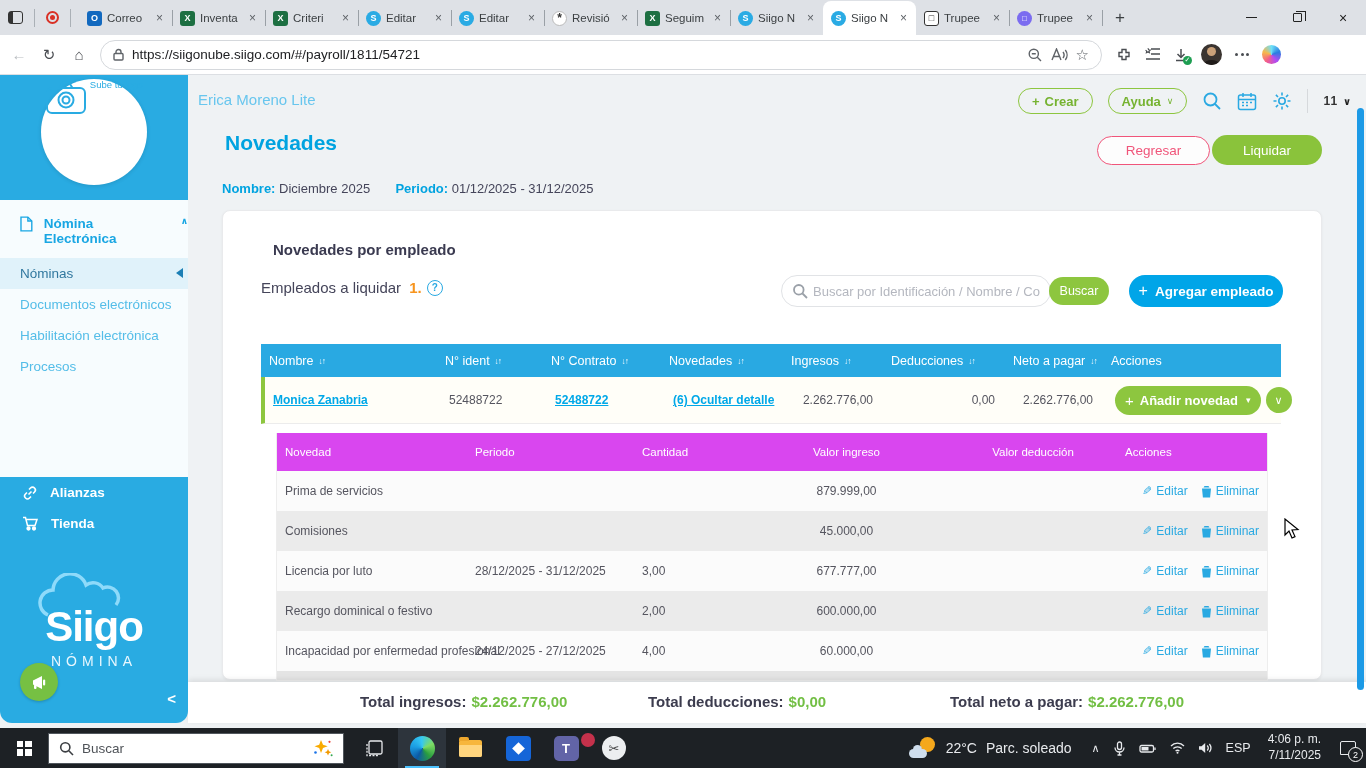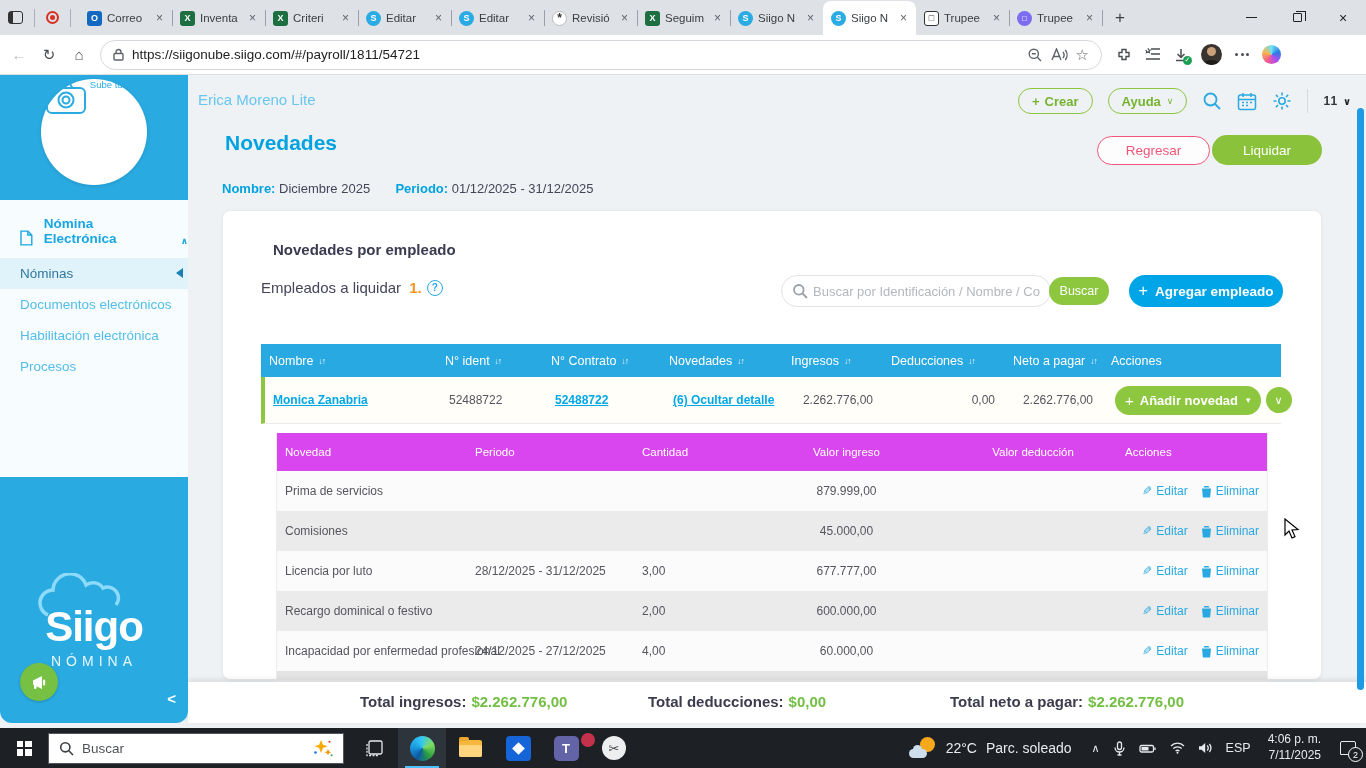--- a/index.html
+++ b/index.html
@@ -51,21 +51,21 @@
   .copilot{width:19px;height:19px;border-radius:50%;background:conic-gradient(#6ee0f7,#2a7de1,#b24bf3,#f35e8a,#f7b84b,#6ee0f7)}
 
   
   .app{position:absolute;top:75px;left:0;width:1366px;height:653px;background:#eff2f4;overflow:hidden}
 
   
   .sidebar{position:absolute;left:0;top:0;width:188px;height:648px;background:#29abe2;border-radius:0 0 12px 12px;z-index:6}
   .sb-logo{position:absolute;top:4px;left:41px;width:106px;height:106px;border-radius:50%;background:#fff;display:flex;flex-direction:row;align-items:flex-start;justify-content:center;gap:3px;box-shadow:0 1px 4px rgba(0,0,0,.12)}
   .sb-logo-txt{font-size:9.5px;color:#29abe2}
   .sb-light{position:absolute;top:125px;left:0;width:100%;height:277px;background:#f7fcfe;padding-top:10px}
-  .sb-sec{display:flex;align-items:flex-end;gap:11px;padding:6px 0 12px 20px;color:#19a6e3;font-weight:700;font-size:13.5px}
+  .sb-sec{display:flex;align-items:flex-start;gap:11px;padding:6px 0 12px 20px;color:#19a6e3;font-weight:700;font-size:13.5px}
   .sb-sec .chev{font-size:9px;margin-left:2px}
   .sb-item{height:31px;display:flex;align-items:center;padding-left:20px;font-size:13.5px;color:#54bde8;position:relative}
   .sb-item.active{background:#e0f2fa;color:#31789f}
   .sb-item.active::after{content:"";position:absolute;right:5px;top:10px;border:5px solid transparent;border-right:7px solid #1b7fb5;border-left:0}
   .sb-bottom{position:absolute;top:402px;left:0;right:0}
   .sb-bitem{height:31px;display:flex;align-items:center;gap:12px;padding-left:22px;color:#fff;font-weight:700;font-size:13.5px}
   .sb-brand{position:absolute;top:498px;left:0;right:0;text-align:center;color:#fff}
   .brand-name{font-size:42px;font-weight:700;letter-spacing:-1px;margin-top:-18px}
   .brand-sub{font-size:14px;letter-spacing:5px;color:#e8f7fe;margin-top:2px}
   .sb-mega{position:absolute;bottom:22px;left:20px;width:38px;height:38px;border-radius:50%;background:#76c043;display:flex;align-items:center;justify-content:center;box-shadow:0 1px 3px rgba(0,0,0,.2)}
@@ -336,20 +336,38 @@
       <div class="sb-item">
           <span>Documentos electrónicos</span>
         </div>
       <div class="sb-item">
           <span>Habilitación electrónica</span>
         </div>
       <div class="sb-item">
           <span>Procesos</span>
         </div>
     </div>
+    <div class="sb-bottom">
+      <div class="sb-bitem">
+        <svg width="16" height="16" viewBox="0 0 16 16" fill="none" stroke="#fff" stroke-width="1.6">
+            <path d="M6.5 9.5l3-3"></path>
+            <path d="M7 4.5l1.5-1.5a2.8 2.8 0 0 1 4 4L11 8.5"></path>
+            <path d="M9 11.5l-1.5 1.5a2.8 2.8 0 0 1-4-4L5 7.5"></path>
+          </svg>
+        <span>Alianzas</span>
+      </div>
+      <div class="sb-bitem">
+        <svg width="17" height="15" viewBox="0 0 17 15" fill="none" stroke="#fff" stroke-width="1.5">
+            <path d="M1 1.5h2.5l2 8h7.5l2-6H4"></path>
+            <circle cx="6.5" cy="12.5" r="1.4" fill="#fff"></circle>
+            <circle cx="12" cy="12.5" r="1.4" fill="#fff"></circle>
+          </svg>
+        <span>Tienda</span>
+      </div>
+    </div>
     <div class="sb-brand">
       <svg width="128" height="44" viewBox="0 0 128 44" fill="none" stroke="#8edafa" stroke-width="3.5">
           <path d="M18 42a13 13 0 0 1 5-25 17 17 0 0 1 33-5 12 12 0 0 1 17 3 11 11 0 0 1 13 17"></path>
         </svg>
       <div class="brand-name">Siigo</div>
       <div class="brand-sub">NÓMINA</div>
     </div>
     <div class="sb-mega">
       <svg width="17" height="15" viewBox="0 0 17 15" fill="#fff">
           <path d="M2 5.5l9-4.5v13l-9-4.5z"></path>

